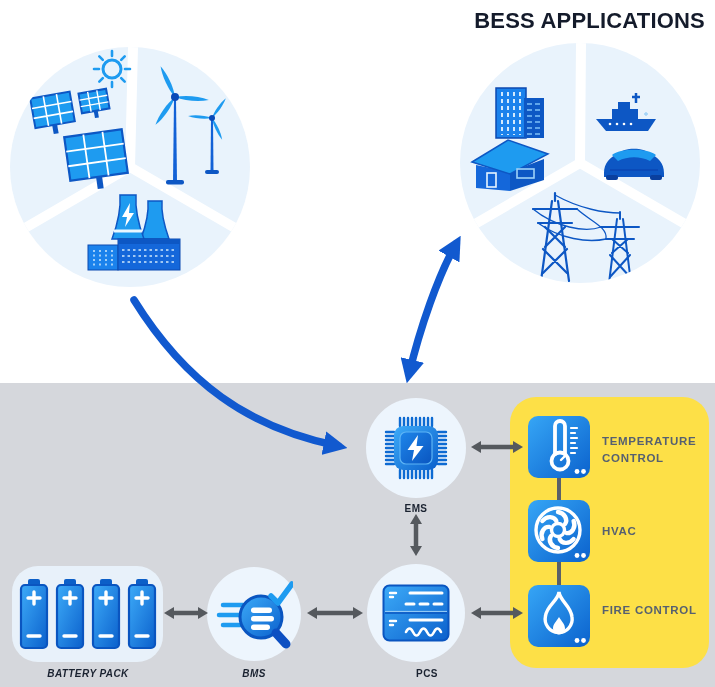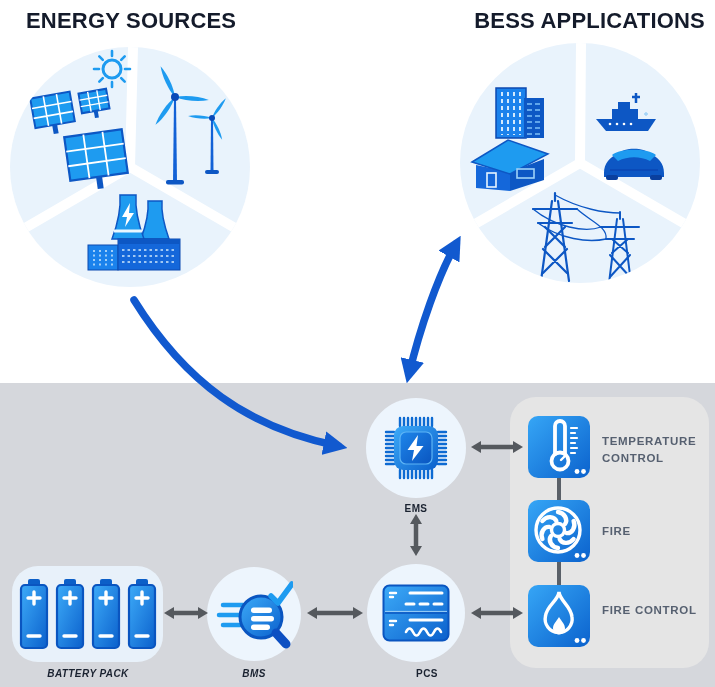--- a/index.html
+++ b/index.html
@@ -18,21 +18,21 @@
   #node-pcs{left:367px;top:564px;width:98px;height:98px;}
   #node-bms{left:207px;top:567px;width:94px;height:94px;}
   #battery-box{position:absolute;left:12px;top:566px;width:151px;height:96px;border-radius:26px;
                background:#e8f1fa;display:flex;align-items:center;justify-content:center;gap:6px;}
   .node-label{position:absolute;transform:translateX(-50%);font-size:10px;font-weight:800;color:#1a2230;
               letter-spacing:.4px;white-space:nowrap;}
   #label-ems{left:416px;top:503px;}
   #label-pcs{left:427px;top:668px;}
   #label-bms{left:254px;top:668px;font-style:italic;}
   #label-battery{left:88px;top:668px;font-style:italic;}
-  #aux-panel{position:absolute;left:510px;top:397px;width:199px;height:271px;border-radius:26px;background:#e5e5e5;}
+  #aux-panel{position:absolute;left:510px;top:397px;width:199px;height:271px;border-radius:26px;background:#fde047;}
   .aux-tile{position:absolute;left:18px;width:62px;height:62px;border-radius:10px;
             background:linear-gradient(135deg,#36a6f6 0%,#0b62cd 100%);}
   #tile-temp{top:19px;} #tile-hvac{top:103px;} #tile-fire{top:188px;}
   .aux-connector{position:absolute;left:47px;width:4px;background:#5a6068;}
   #conn-1{top:81px;height:22px;} #conn-2{top:165px;height:23px;}
   .aux-label{position:absolute;left:92px;width:104px;font-size:11.5px;font-weight:700;color:#566070;
              letter-spacing:.7px;line-height:16.5px;}
   #auxlabel-0{top:36px;} #auxlabel-1{top:126px;} #auxlabel-2{top:205px;}
   .garrow{position:absolute;}
   .overlay{position:absolute;left:0;top:0;pointer-events:none;}
@@ -50,21 +50,20 @@
       </linearGradient>
       <linearGradient id="gB" x1="0" y1="0" x2="1" y2="1">
         <stop offset="0" stop-color="#1e86ea"></stop>
           <stop offset="1" stop-color="#0a55c0"></stop>
       </linearGradient>
     </defs>
   </svg>
 
   <div class="gray-section"></div>
 
-  <div class="big-title" id="title-energy">ENERGY SOURCES</div>
   <div class="big-title" id="title-apps">BESS APPLICATIONS</div>
 
   <div class="pie-circle" id="energy-circle">
     <svg width="240" height="240" viewBox="0 0 240 240">
 
       <g stroke="#ffffff" stroke-width="10">
         <path d="M120,120 L123,0 M120,120 L15,181 M120,120 L225,181" fill="none"></path>
       </g>
 
       <g stroke="#1e9bf0" fill="none" stroke-linecap="round">
@@ -231,21 +230,21 @@
       <svg width="62" height="62" viewBox="0 0 62 62">
         <path d="M31,7 C32,16 43,21 44,32 a13.5,13.5 0 1 1 -26.5,-1 C19,20 30,16 31,7 Z" stroke="#fff" stroke-width="3.4" fill="none"></path>
         <path d="M31,32 c3,5 6,7 6,11.5 a6,6 0 1 1 -12,0 c0,-4.5 3,-6.5 6,-11.5 Z" fill="#fff"></path>
         <circle cx="49" cy="55.5" r="2.4" fill="#fff"></circle>
           <circle cx="55.5" cy="55.5" r="2.4" fill="#fff"></circle>
       </svg>
     </div>
     <div class="aux-connector" id="conn-1"></div>
     <div class="aux-connector" id="conn-2"></div>
     <div class="aux-label" id="auxlabel-0">TEMPERATURE CONTROL</div>
-    <div class="aux-label" id="auxlabel-1">FIRE</div>
+    <div class="aux-label" id="auxlabel-1">HVAC</div>
     <div class="aux-label" id="auxlabel-2">FIRE CONTROL</div>
   </div>
 
   <div class="node" id="node-ems">
     <svg width="64" height="64" viewBox="0 0 64 64">
       <g stroke="#0d6ad2" stroke-width="2.4" stroke-linecap="round">
         <path d="M16,2 V10 M20,2 V10 M24,2 V10 M28,2 V10 M32,2 V10 M36,2 V10 M40,2 V10 M44,2 V10 M48,2 V10"></path>
         <path d="M16,54 V62 M20,54 V62 M24,54 V62 M28,54 V62 M32,54 V62 M36,54 V62 M40,54 V62 M44,54 V62 M48,54 V62"></path>
         <path d="M2,16 H10 M2,20 H10 M2,24 H10 M2,28 H10 M2,32 H10 M2,36 H10 M2,40 H10 M2,44 H10 M2,48 H10"></path>
         <path d="M54,16 H62 M54,20 H62 M54,24 H62 M54,28 H62 M54,32 H62 M54,36 H62 M54,40 H62 M54,44 H62 M54,48 H62"></path>

